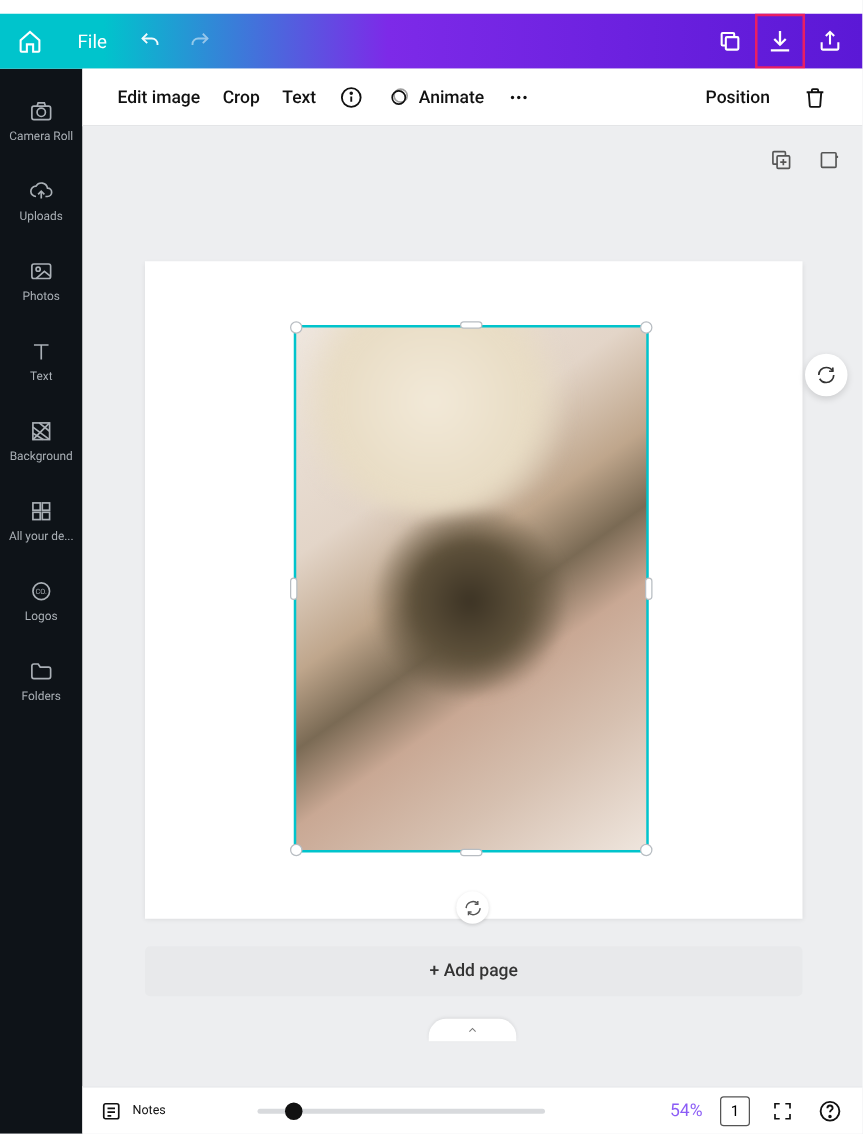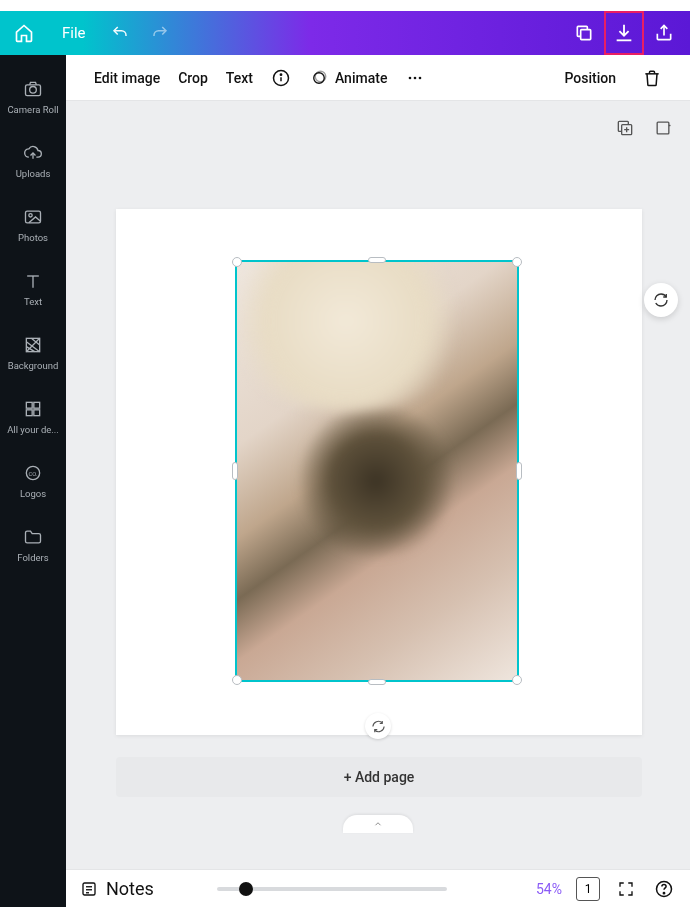--- a/index.html
+++ b/index.html
@@ -141,21 +141,21 @@
   border-top-left-radius:14px; border-top-right-radius:14px;
   display:flex; align-items:center; justify-content:center;
   box-shadow: 0 -1px 3px rgba(0,0,0,0.08);
 }
 
 
 .bottom-bar {
   height:38px; background:#fff; border-top:1px solid #e4e5e7;
   display:flex; align-items:center; padding:0 14px; gap:14px;
 }
-.notes-btn { display:flex; align-items:center; gap:8px; font-size:18px; color:#111; }
+.notes-btn { display:flex; align-items:center; gap:8px; font-size:10px; color:#111; }
 .zoom-wrap { flex:1; display:flex; align-items:center; justify-content:center; gap:10px; }
 .zoom-slider { position:relative; width:230px; height:4px; background:#d8dadd; border-radius:2px; }
 .zoom-thumb { position:absolute; left:22px; top:-5px; width:14px; height:14px; background:#111; border-radius:50%; }
 .zoom-val { font-size:14px; color:#8b5cf6; margin-left:26px; }
 .page-ind { width:24px; height:24px; border:1px solid #555; border-radius:3px; display:flex; align-items:center; justify-content:center; font-size:12px; }
 .bb-icon { width:24px; height:24px; display:flex; align-items:center; justify-content:center; }
 
 svg { display:block; }
 </style>
 </head>

